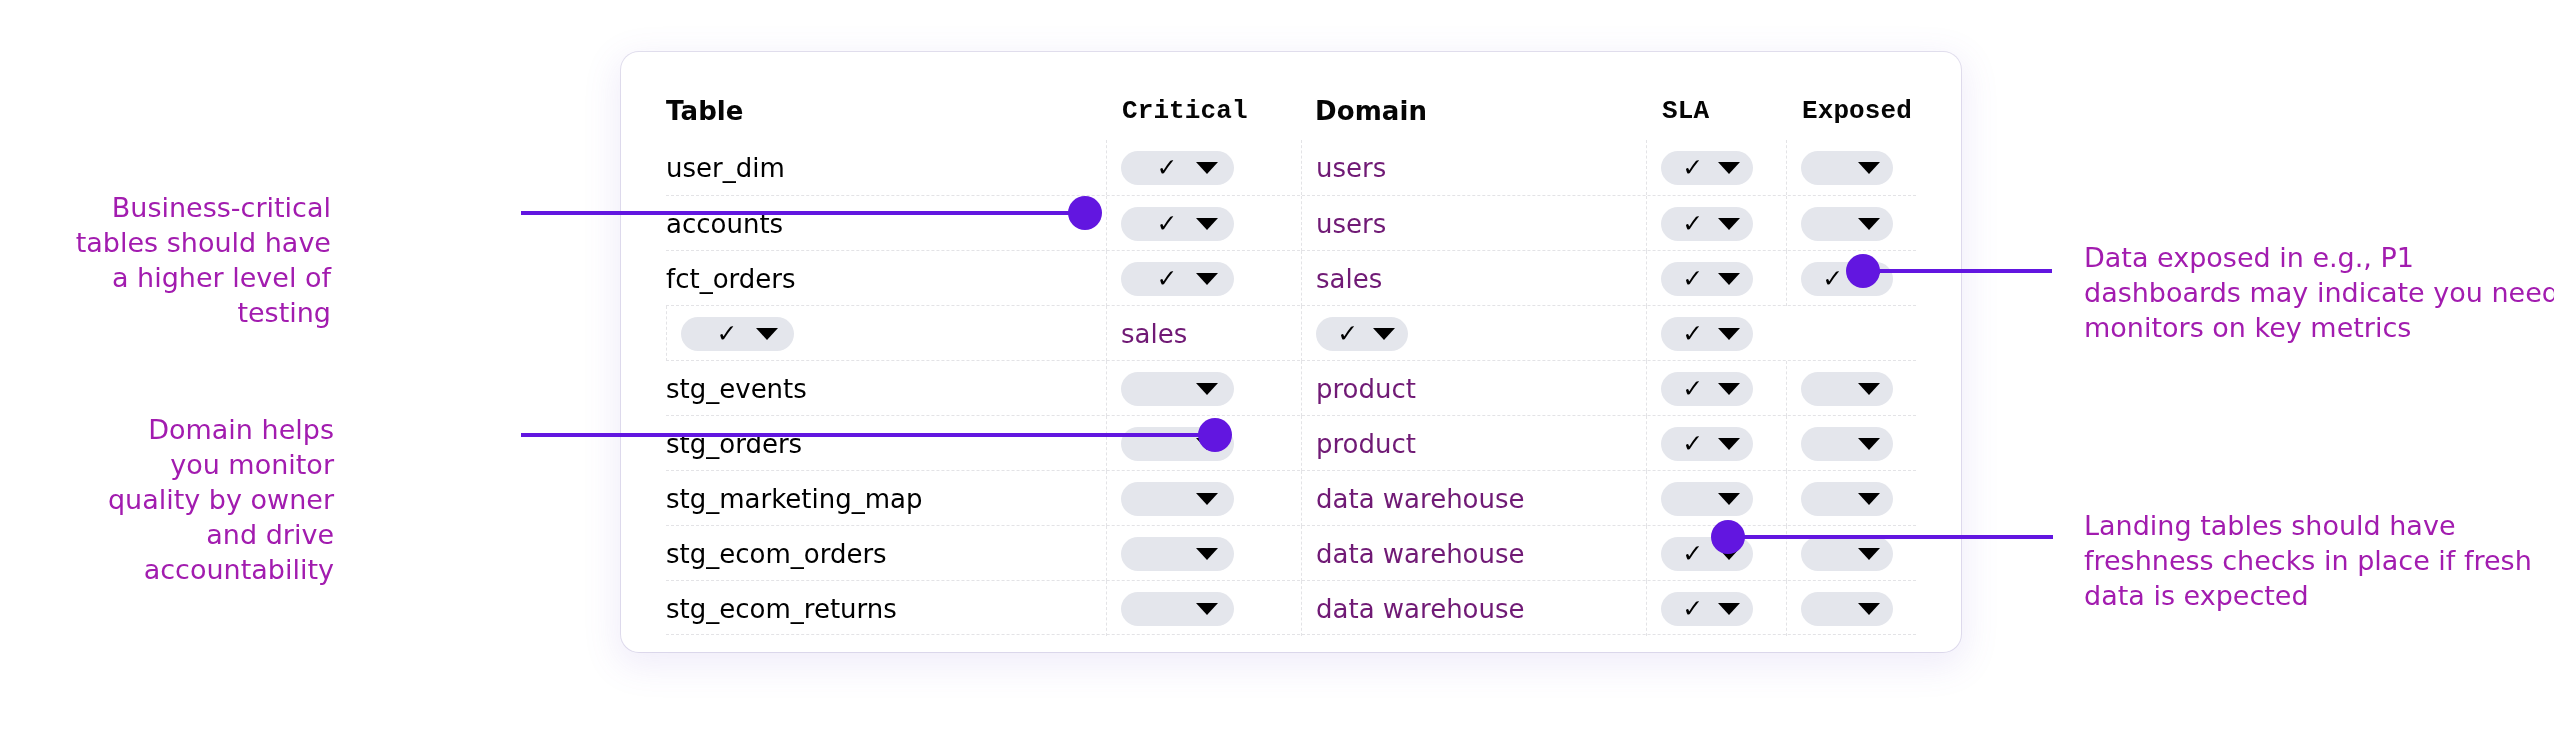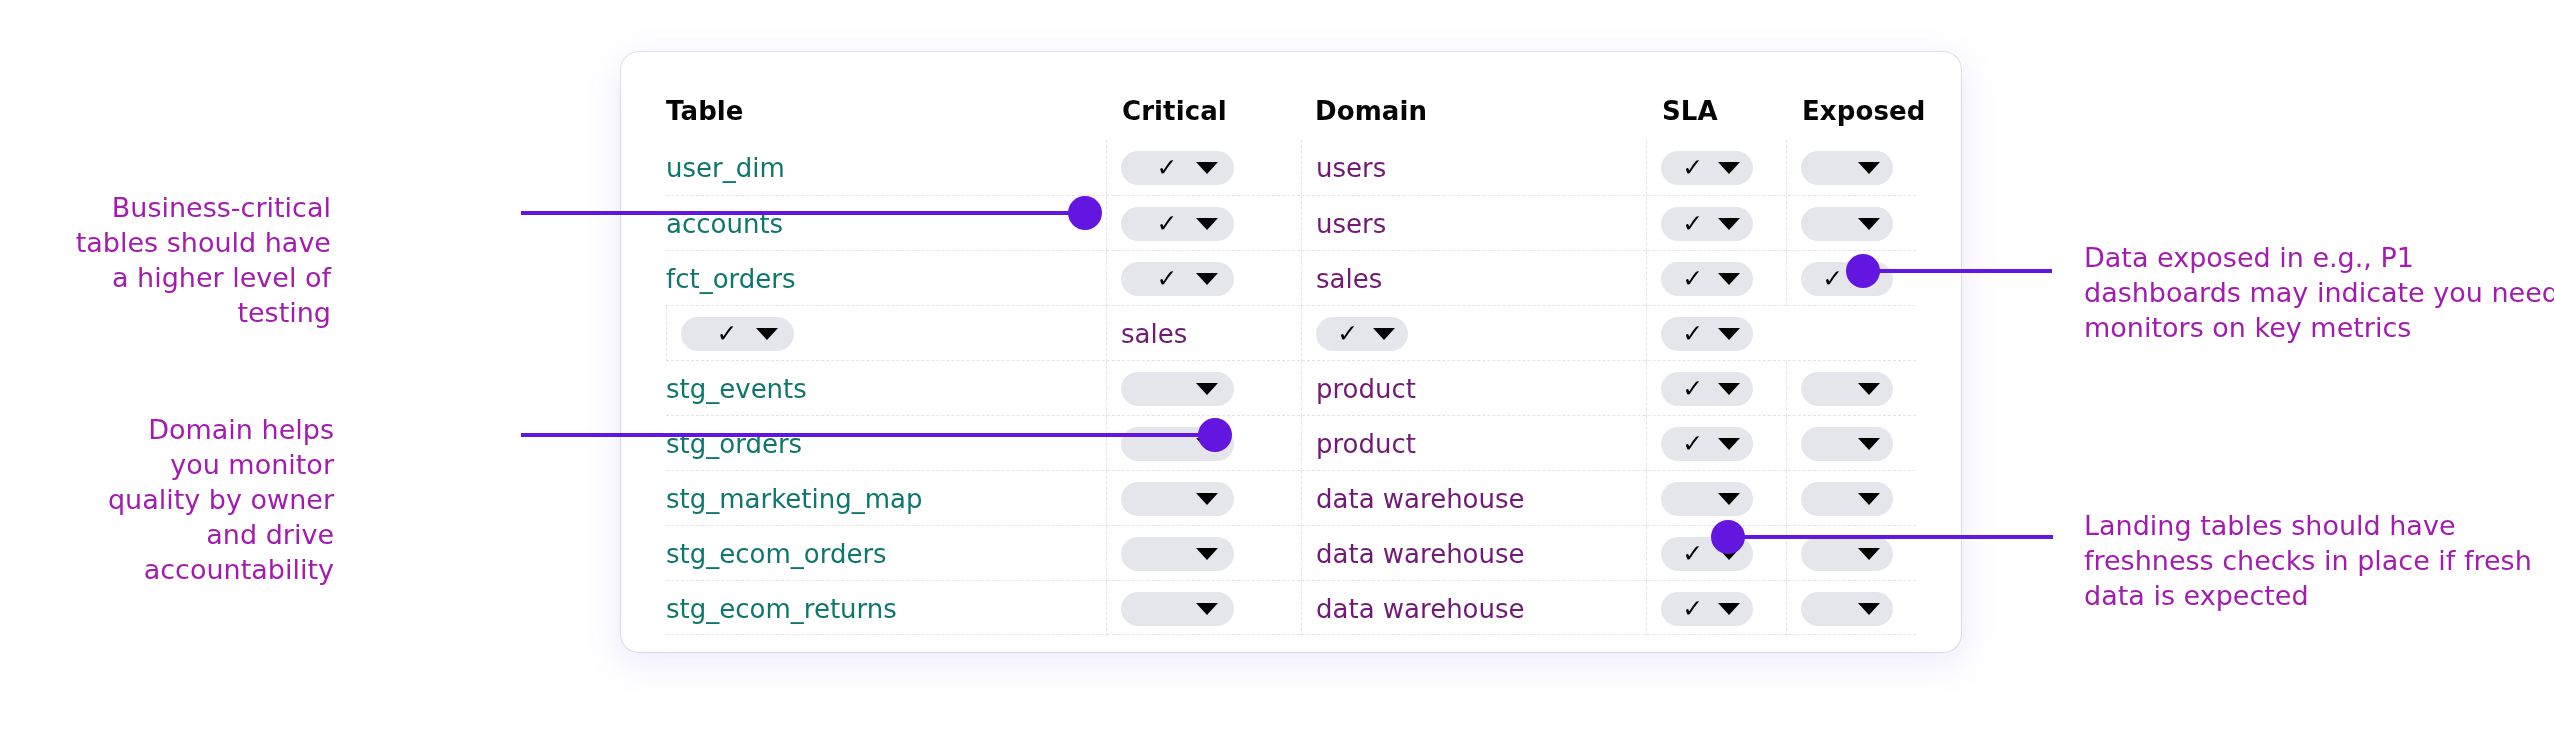--- a/index.html
+++ b/index.html
@@ -45,34 +45,34 @@
     align-items: center;
   }
   .hdr-row { height: 58px; }
   .hdr {
     font-size: 26px;
     font-weight: bold;
     color: #050505;
     letter-spacing: 0.1px;
     white-space: nowrap;
   }
-  .hdr.c-critical, .hdr.c-sla, .hdr.c-exposed { padding-left: 16px; }
+  .hdr.c-critical, .hdr.c-sla, .hdr.c-exposed { padding-left: 16px; font-family: Liberation Mono, monospace; }
   .hdr.c-domain { padding-left: 14px; }
 
   .row {
     height: 55px;
     border-top: 1.6px dashed #e3e3e6;
     position: relative;
   }
   .row.first { border-top: none; }
   .row:last-child { border-bottom: 1.6px dashed #e3e3e6;}
 
   .cell-name {
     font-size: 26px;
-    color: #0f766e;
+    color: #000000;
     white-space: nowrap;
   }
   .cell-domain {
     font-size: 26px;
     color: #701a75;
     white-space: nowrap;
     padding-left: 14px;
     border-left: 1.6px dashed #e3e3e6;
     height: 55px;
     display: flex;

